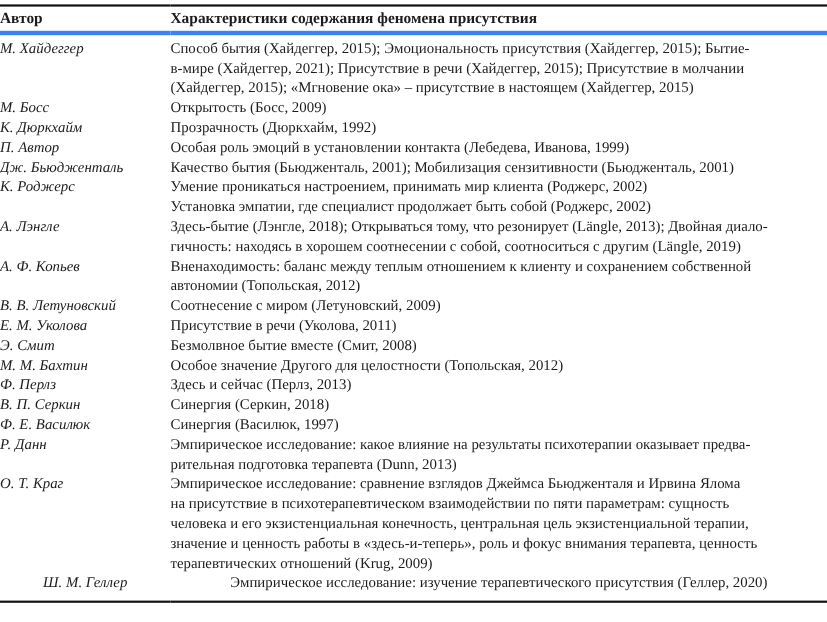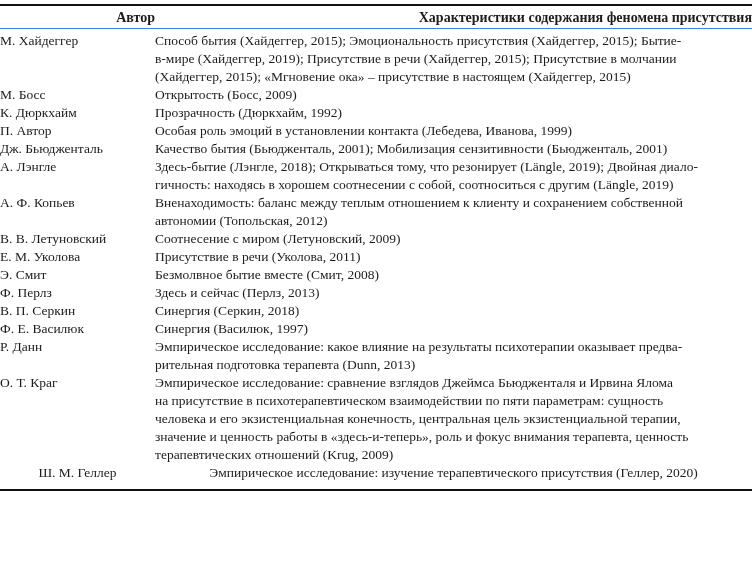--- a/index.html
+++ b/index.html
@@ -22,36 +22,37 @@
     width: 752px;
     border-collapse: collapse;
     table-layout: fixed;
     border-top: 2px solid #111111;
     border-bottom: 2px solid #111111;
   }
   table.presence th {
     font-weight: bold;
     font-size: 14px;
     line-height: 17px;
-    text-align: right;
+    text-align: left;
     padding: 3px 0 2px 0;
-    border-bottom: 1px solid #3b82f6;
+    border-bottom: 4px solid #3b82f6;
     margin-left: 44px;
   }
   th.col-author { width: 155px; }
   th.col-chars  { width: 597px; }
   table.presence td {
     vertical-align: top;
     font-size: 13.5px;
     line-height: 18px;
     padding: 0;
   }
   td.author {
     width: 147px;
     padding-left: 8px;
+    font-style: italic;
   }
   td.chars {
     padding-left: 8px;
     margin-left: 28px;
   }
   td.chars .line {
     white-space: nowrap;
   }
   tbody tr:first-child td { padding-top: 3px; }
   tbody tr:last-child td  { padding-bottom: 7px; text-align: center; }
@@ -65,21 +66,21 @@
       <tr>
         <th class="col-author">Автор</th>
         <th class="col-chars">Характеристики содержания феномена присутствия</th>
       </tr>
     </thead>
     <tbody>
         <tr>
           <td class="author">М. Хайдеггер</td>
           <td class="chars">
             <div class="line">Способ бытия (Хайдеггер, 2015); Эмоциональность присутствия (Хайдеггер, 2015); Бытие-</div>
-            <div class="line">в-мире (Хайдеггер, 2019); Присутствие в речи (Хайдеггер, 2015); Присутствие в молчании</div>
+            <div class="line">в-мире (Хайдеггер, 2021); Присутствие в речи (Хайдеггер, 2015); Присутствие в молчании</div>
             <div class="line">(Хайдеггер, 2015); «Мгновение ока» – присутствие в настоящем (Хайдеггер, 2015)</div>
           </td>
         </tr>
         <tr>
           <td class="author">М. Босс</td>
           <td class="chars">
             <div class="line">Открытость (Босс, 2009)</div>
           </td>
         </tr>
         <tr>
@@ -94,23 +95,30 @@
             <div class="line">Особая роль эмоций в установлении контакта (Лебедева, Иванова, 1999)</div>
           </td>
         </tr>
         <tr>
           <td class="author">Дж. Бьюдженталь</td>
           <td class="chars">
             <div class="line">Качество бытия (Бьюдженталь, 2001); Мобилизация сензитивности (Бьюдженталь, 2001)</div>
           </td>
         </tr>
         <tr>
+          <td class="author">К. Роджерс</td>
+          <td class="chars">
+            <div class="line">Умение проникаться настроением, принимать мир клиента (Роджерс, 2002)</div>
+            <div class="line">Установка эмпатии, где специалист продолжает быть собой (Роджерс, 2002)</div>
+          </td>
+        </tr>
+        <tr>
           <td class="author">А. Лэнгле</td>
           <td class="chars">
-            <div class="line">Здесь-бытие (Лэнгле, 2018); Открываться тому, что резонирует (Längle, 2019); Двойная диало-</div>
+            <div class="line">Здесь-бытие (Лэнгле, 2018); Открываться тому, что резонирует (Längle, 2013); Двойная диало-</div>
             <div class="line">гичность: находясь в хорошем соотнесении с собой, соотноситься с другим (Längle, 2019)</div>
           </td>
         </tr>
         <tr>
           <td class="author">А. Ф. Копьев</td>
           <td class="chars">
             <div class="line">Вненаходимость: баланс между теплым отношением к клиенту и сохранением собственной</div>
             <div class="line">автономии (Топольская, 2012)</div>
           </td>
         </tr>
@@ -123,20 +131,26 @@
         <tr>
           <td class="author">Е. М. Уколова</td>
           <td class="chars">
             <div class="line">Присутствие в речи (Уколова, 2011)</div>
           </td>
         </tr>
         <tr>
           <td class="author">Э. Смит</td>
           <td class="chars">
             <div class="line">Безмолвное бытие вместе (Смит, 2008)</div>
+          </td>
+        </tr>
+        <tr>
+          <td class="author">М. М. Бахтин</td>
+          <td class="chars">
+            <div class="line">Особое значение Другого для целостности (Топольская, 2012)</div>
           </td>
         </tr>
         <tr>
           <td class="author">Ф. Перлз</td>
           <td class="chars">
             <div class="line">Здесь и сейчас (Перлз, 2013)</div>
           </td>
         </tr>
         <tr>
           <td class="author">В. П. Серкин</td>

